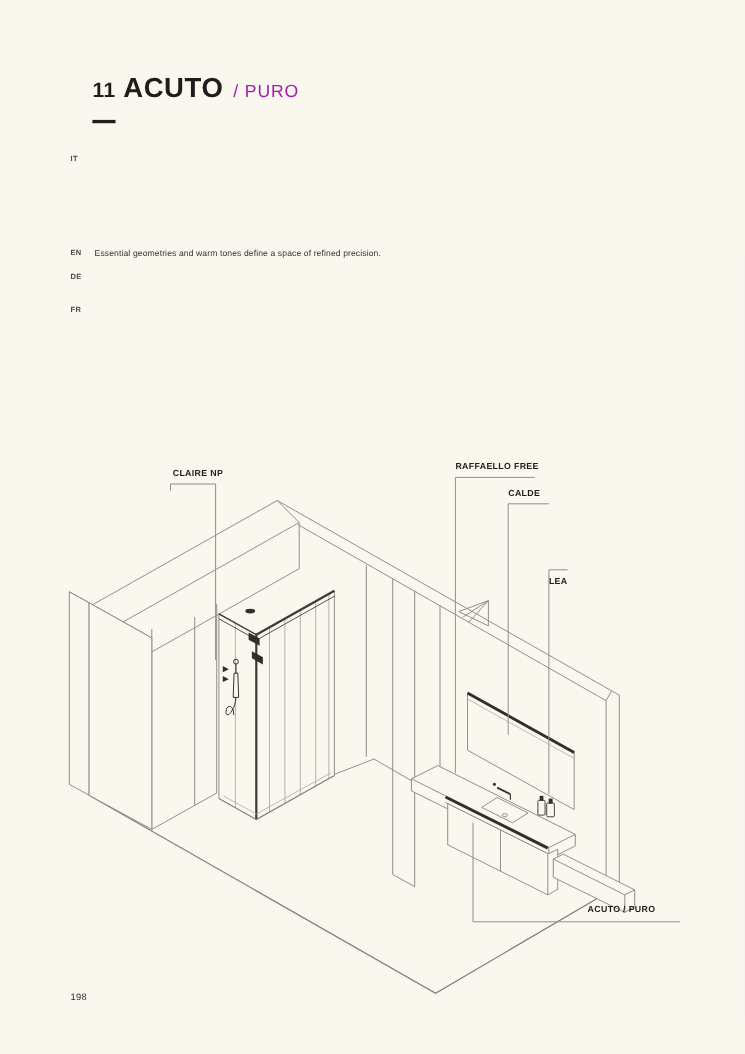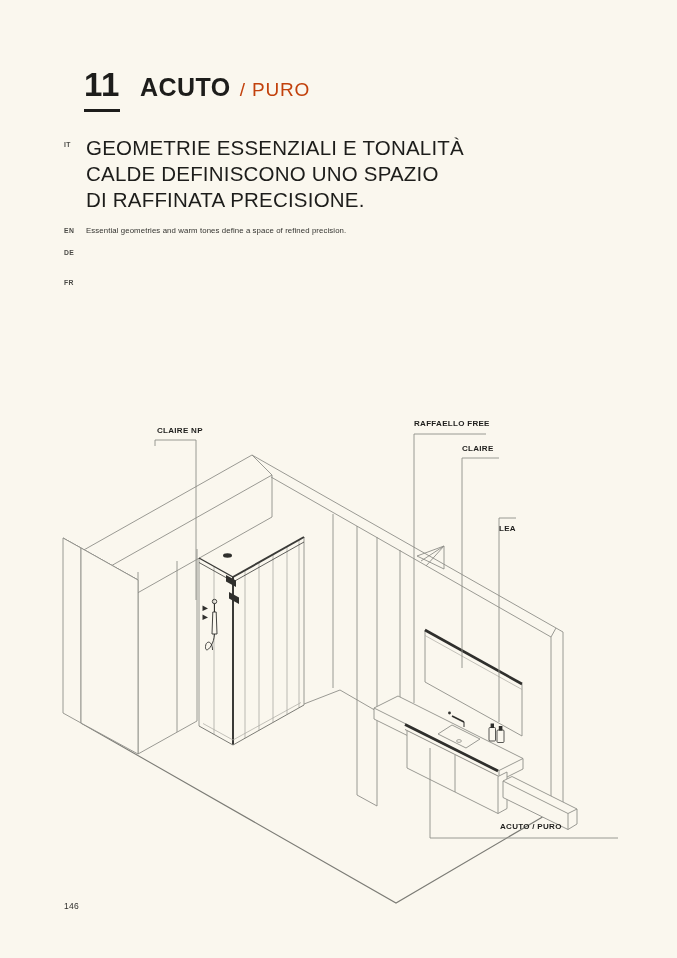--- a/index.html
+++ b/index.html
@@ -14,28 +14,28 @@
     overflow:hidden;
     margin:0 auto;
   }
   
   .header{
     position:absolute;left:84px;top:66px;
     display:flex;align-items:baseline;
     color:#1d1d1b;
   }
   .header .idx{
-    font-size:33px;font-weight:800;letter-spacing:.5px;
-    border-bottom:3.5px solid #1d1d1b;padding-bottom:5px;
+    font-size:19px;font-weight:800;letter-spacing:.5px;
+    border-bottom:3.5px solid #1d1d1b;padding-bottom:15px;
   }
   .header .ttl{
-    font-size:25px;font-weight:800;letter-spacing:.5px;margin-left:20px;
+    font-size:25px;font-weight:800;letter-spacing:.5px;margin-left:7px;
   }
   .header .sub{
-    font-size:19px;font-weight:300;color:#c2410c;margin-left:9px;letter-spacing:.8px;
+    font-size:16px;font-weight:300;color:#a21caf;margin-left:9px;letter-spacing:.8px;
   }
   
   .intro-tag{
     position:absolute;left:64px;
     font-size:6.8px;font-weight:700;color:#4a4a46;letter-spacing:.4px;
   }
   .lead{
     position:absolute;left:86px;top:135px;
     font-size:20.5px;line-height:26px;color:#1d1d1b;
     letter-spacing:.2px;font-weight:400;
@@ -62,25 +62,20 @@
 
 <div class="page">
 
   <div class="header">
     <span class="idx">11</span>
     <span class="ttl">ACUTO</span>
     <span class="sub">/ PURO</span>
   </div>
 
   <div class="intro-tag" style="top:141px">IT</div>
-  <div class="lead">
-    <div>GEOMETRIE ESSENZIALI E TONALITÀ</div>
-    <div>CALDE DEFINISCONO UNO SPAZIO</div>
-    <div>DI RAFFINATA PRECISIONE.</div>
-  </div>
 
   <div class="intro-tag" style="top:227px">EN</div>
   <div class="trans" style="top:226px">Essential geometries and warm tones define a space of refined precision.</div>
 
   <div class="intro-tag" style="top:249px">DE</div>
 
   <div class="intro-tag" style="top:279px">FR</div>
 
   <svg class="diagram-svg" width="677" height="958" viewBox="0 0 677 958">
 
@@ -236,18 +231,18 @@
       <path d="M155,440 L196,440 M155,440 L155,446 M196,440 L196,600"></path>
       <path d="M414,434 L486,434 M414,434 L414,703"></path>
       <path d="M462,458 L499,458 M462,458 L462,668"></path>
       <path d="M499,518 L516,518 M499,518 L499,722"></path>
       <path d="M430,838 L618,838 M430,838 L430,748"></path>
     </g>
   </svg>
 
   <div class="dlabel" style="left:157px;top:426px">CLAIRE NP</div>
   <div class="dlabel" style="left:414px;top:419px">RAFFAELLO FREE</div>
-  <div class="dlabel" style="left:462px;top:444px">CLAIRE</div>
+  <div class="dlabel" style="left:462px;top:444px">CALDE</div>
   <div class="dlabel" style="left:499px;top:524px">LEA</div>
-  <div class="dlabel" style="left:500px;top:822px;width:98px;text-align:left">ACUTO / PURO</div>
-
-  <div class="pagenum">146</div>
+  <div class="dlabel" style="left:516px;top:822px;width:98px;text-align:center">ACUTO / PURO</div>
+
+  <div class="pagenum">198</div>
 </div>
 
 </body></html>

